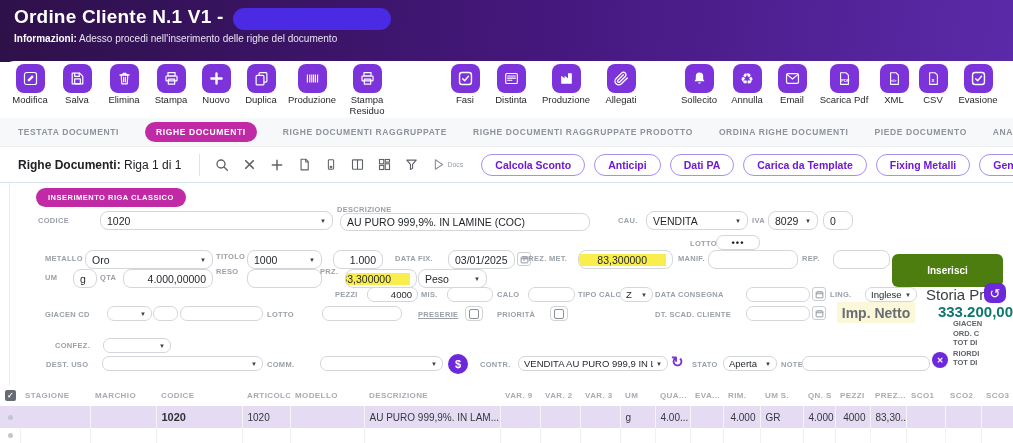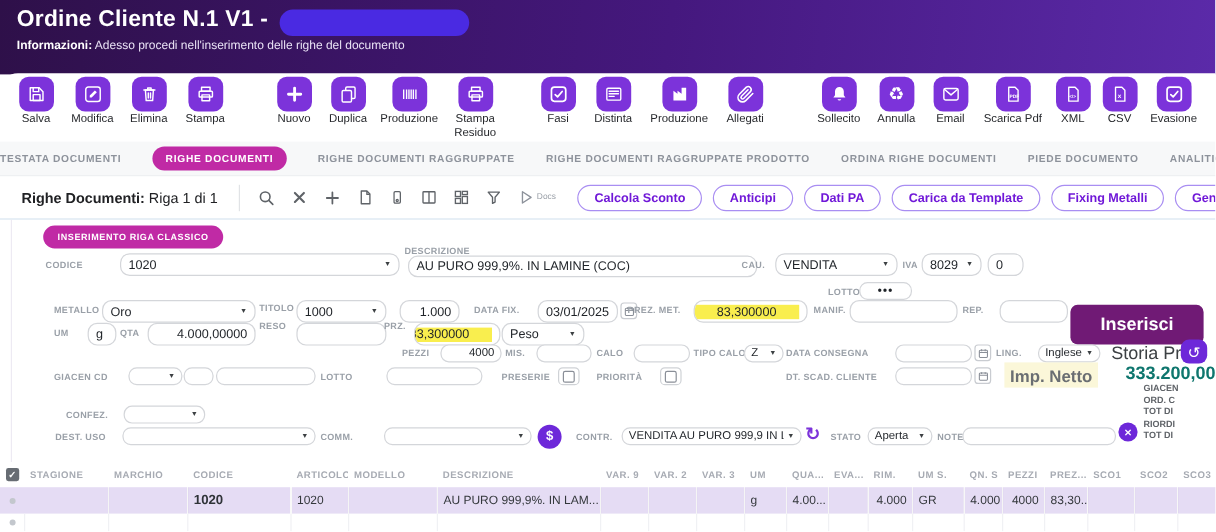--- a/index.html
+++ b/index.html
@@ -16,21 +16,21 @@
   .card{position:absolute;left:0;top:61px;width:100%;height:382px;background:#fff;border-top-left-radius:15px;}
   
   .tgroup{position:absolute;top:3px;display:flex;gap:3px;align-items:flex-start;}
   .titem{display:flex;flex-direction:column;align-items:center;width:44px;cursor:pointer;}
   .titem.w{width:52px;}
   .tile{width:29px;height:29px;border-radius:8px;background:#7c33da;display:flex;align-items:center;justify-content:center;}
   .tlabel{margin-top:2px;font-size:9.5px;color:#26282c;text-align:center;line-height:1.15;}
   .glyph{color:#fff;font-size:15px;line-height:1;}
   
   .tabs{position:absolute;left:0;top:57px;width:100%;height:29px;background:#f7f8f9;
-    border-bottom:1px solid #eceef0;display:flex;align-items:center;gap:26px;box-sizing:border-box;}
+    border-bottom:1px solid #eceef0;display:flex;align-items:center;padding-left:18px;gap:26px;box-sizing:border-box;}
   .tab{font-size:8.5px;font-weight:bold;letter-spacing:.6px;color:#8d929b;white-space:nowrap;cursor:pointer;}
   .tab.active{background:#c02aa5;color:#fff;padding:5px 11px;border-radius:12px;}
   
   .abar{position:absolute;left:0;top:86px;width:100%;height:36px;background:#fff;
     border-bottom:1px solid #d8e5f1;display:flex;align-items:center;padding-left:18px;box-sizing:border-box;overflow:hidden;}
   .abar-title{font-size:12px;color:#202124;white-space:nowrap;}
   .vdiv{width:1px;height:22px;background:#e1e3e6;margin:0 14px 0 18px;flex:none;}
   .aicon{display:flex;align-items:center;margin-right:12px;cursor:pointer;flex:none;}
   .aicon .dlab{font-size:7px;color:#9aa0a8;margin-left:1px;}
   .pill{flex:none;border:1.5px solid #a98ef2;color:#7018d8;font-weight:bold;font-size:10.5px;
@@ -47,22 +47,22 @@
   .num{justify-content:flex-end;}
   .arr{margin-left:auto;font-size:6px;color:#3c4043;padding-left:3px;flex:none;}
   .hl{background:#f9ee4e;padding:0 19px;}
   .calbtn{position:absolute;width:14px;height:14px;border:1px solid #c9ccd1;border-radius:3px;background:#fff;
     display:flex;align-items:center;justify-content:center;box-sizing:border-box;}
   .chk{position:absolute;width:18px;height:15px;border:1px solid #cfd2d6;border-radius:4px;background:#fff;
     display:flex;align-items:center;justify-content:center;box-sizing:border-box;}
   .chk::after{content:"";width:8px;height:8px;border:1.3px solid #8a8f98;border-radius:2px;}
   .pbtn{position:absolute;background:#6d28d9;color:#fff;display:flex;align-items:center;justify-content:center;
     border-radius:50%;cursor:pointer;}
-  .inserisci{position:absolute;left:892px;top:71px;width:111px;height:33px;background:#701a75;color:#fff;
-    font-size:15px;font-weight:bold;border:none;border-radius:6px;display:flex;align-items:center;justify-content:center;cursor:pointer;}
+  .inserisci{position:absolute;left:892px;top:71px;width:111px;height:33px;background:#4d7c0f;color:#fff;
+    font-size:10px;font-weight:bold;border:none;border-radius:6px;display:flex;align-items:center;justify-content:center;cursor:pointer;}
   .impnetto{position:absolute;left:837px;top:119px;width:78px;height:21px;background:#fbf7d9;color:#6a6e72;
     font-size:14px;font-weight:bold;display:flex;align-items:center;justify-content:center;}
   .redval{position:absolute;left:918px;top:120px;width:95px;font-size:15px;font-weight:bold;color:#0f766e;text-align:right;}
   .sidelbl{position:absolute;left:953px;font-size:7.5px;font-weight:bold;color:#5f6368;white-space:nowrap;}
   .statictxt{position:absolute;font-size:15px;color:#3c4043;}
   
   .grid{position:absolute;left:0;top:385px;width:1015px;border-collapse:collapse;table-layout:fixed;}
   .grid th{height:21px;font-size:8px;font-weight:bold;letter-spacing:.4px;color:#a7abb3;text-align:left;
     padding:0 0 0 5px;white-space:nowrap;overflow:hidden;}
   .grid td{height:22px;font-size:10px;color:#34383c;padding:0 4px 0 5px;white-space:nowrap;overflow:hidden;
@@ -88,35 +88,35 @@
     <div class="redact"></div>
     <div class="hdr-info"><b>Informazioni:</b> <span>Adesso procedi nell'inserimento delle righe del documento</span></div>
   </div>
 
   <div class="card">
 
     <div class="tgroup" style="left:8px;">
       <div class="titem">
         <div class="tile">
             <svg width="17" height="17" viewBox="0 0 24 24" fill="none" stroke="#fff" stroke-width="1.7" stroke-linecap="round" stroke-linejoin="round">
+              <rect x="3.5" y="3.5" width="17" height="17" rx="3"></rect>
+              <path d="M8.2 15.8v-2.3l6-6 2.3 2.3-6 6z" fill="#fff" stroke="none"></path>
+            </svg>
+          </div>
+        <div class="tlabel">Modifica</div>
+      </div>
+      <div class="titem">
+        <div class="tile">
+            <svg width="17" height="17" viewBox="0 0 24 24" fill="none" stroke="#fff" stroke-width="1.7" stroke-linecap="round" stroke-linejoin="round">
               <path d="M4.5 4.5h10.5l4.5 4.5v10.5h-15z"></path>
               <path d="M8 4.5v4.5h6.5V4.5"></path>
               <rect x="8" y="12.5" width="8" height="7"></rect>
             </svg>
           </div>
         <div class="tlabel">Salva</div>
-      </div>
-      <div class="titem">
-        <div class="tile">
-            <svg width="17" height="17" viewBox="0 0 24 24" fill="none" stroke="#fff" stroke-width="1.7" stroke-linecap="round" stroke-linejoin="round">
-              <rect x="3.5" y="3.5" width="17" height="17" rx="3"></rect>
-              <path d="M8.2 15.8v-2.3l6-6 2.3 2.3-6 6z" fill="#fff" stroke="none"></path>
-            </svg>
-          </div>
-        <div class="tlabel">Modifica</div>
       </div>
       <div class="titem">
         <div class="tile">
             <svg width="17" height="17" viewBox="0 0 24 24" fill="none" stroke="#fff" stroke-width="1.7" stroke-linecap="round" stroke-linejoin="round">
               <path d="M5.5 7h13"></path>
               <path d="M10 7V4.8h4V7"></path>
               <path d="M7.3 7l.9 12.5h7.6L16.7 7z"></path>
               <path d="M10.7 10.5v6M13.3 10.5v6"></path>
             </svg>
           </div>
@@ -125,21 +125,21 @@
       <div class="titem">
         <div class="tile">
             <svg width="17" height="17" viewBox="0 0 24 24" fill="none" stroke="#fff" stroke-width="1.7" stroke-linecap="round" stroke-linejoin="round">
               <rect x="7" y="3.8" width="10" height="4.7"></rect>
               <rect x="4.2" y="8.5" width="15.6" height="6.8" rx="1"></rect>
               <rect x="7.5" y="12.8" width="9" height="7"></rect>
             </svg>
           </div>
         <div class="tlabel">Stampa</div>
       </div>
-      <div class="titem" style="width:40px;margin-left:29px;">
+      <div class="titem" style="width:40px;">
         <div class="tile">
             <svg width="17" height="17" viewBox="0 0 24 24" fill="none" stroke="#fff" stroke-width="3.4" stroke-linecap="round">
               <path d="M12 4.8v14.4M4.8 12h14.4"></path>
             </svg>
           </div>
         <div class="tlabel">Nuovo</div>
       </div>
       <div class="titem">
         <div class="tile">
             <svg width="17" height="17" viewBox="0 0 24 24" fill="none" stroke="#fff" stroke-width="1.7" stroke-linejoin="round">
@@ -348,21 +348,21 @@
   <div class="form">
     <div class="vline"></div>
     <div class="badge">INSERIMENTO RIGA CLASSICO</div>
 
     <div class="lbl" style="left:38px;top:33px;">CODICE</div>
     <div class="box" style="left:100px;top:28px;width:233px;">
         <span>1020</span>
         <span class="arr">▼</span>
       </div>
     <div class="lbl" style="left:337px;top:22px;">DESCRIZIONE</div>
-    <div class="box" style="left:340px;top:30px;width:291px;height:18px;align-items:center;">
+    <div class="box" style="left:340px;top:30px;width:250px;height:18px;align-items:center;">
         <span>AU PURO 999,9%. IN LAMINE (COC)</span>
       </div>
     <div class="lbl" style="left:618px;top:33px;">CAU.</div>
     <div class="box" style="left:646px;top:28px;width:102px;">
         <span>VENDITA</span>
         <span class="arr">▼</span>
       </div>
     <div class="lbl" style="left:752px;top:33px;">IVA</div>
     <div class="box" style="left:768px;top:28px;width:50px;">
         <span>8029</span>
@@ -475,21 +475,21 @@
     <div class="box sm" style="left:107px;top:123px;width:45px;">
         <span></span>
         <span class="arr">▼</span>
       </div>
     <div class="box sm" style="left:153px;top:123px;width:25px;"></div>
     <div class="box sm" style="left:180px;top:123px;width:83px;"></div>
     <div class="lbl" style="left:267px;top:127px;">LOTTO</div>
     <div class="box sm" style="left:322px;top:123px;width:80px;">
         <span></span>
       </div>
-    <div class="lbl" style="left:418px;top:127px;">PRESERIE</div>
+    <div class="lbl" style="left:418px;top:127px;text-decoration:underline;">PRESERIE</div>
     <div class="chk" style="left:465px;top:123px;"></div>
     <div class="lbl" style="left:497px;top:127px;">PRIORITÀ</div>
     <div class="chk" style="left:550px;top:123px;"></div>
     <div class="lbl" style="left:655px;top:127px;">DT. SCAD. CLIENTE</div>
     <div class="box sm" style="left:746px;top:123px;width:64px;">
         <span></span>
       </div>
     <div class="calbtn" style="left:812px;top:123px;">
         <svg width="9" height="9" viewBox="0 0 24 24" fill="none" stroke="#8a8f98" stroke-width="2.4">
           <rect x="3" y="5" width="18" height="16" rx="2"></rect>

